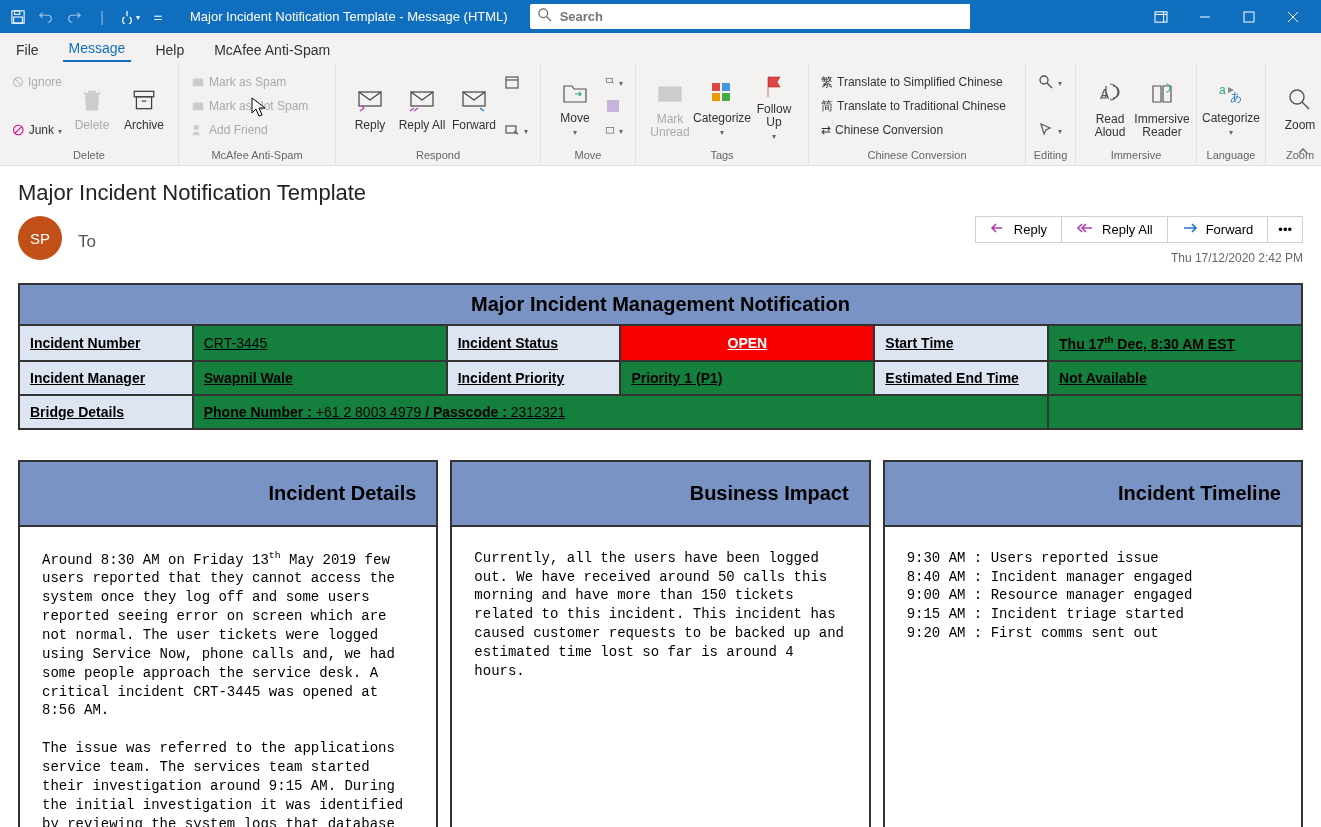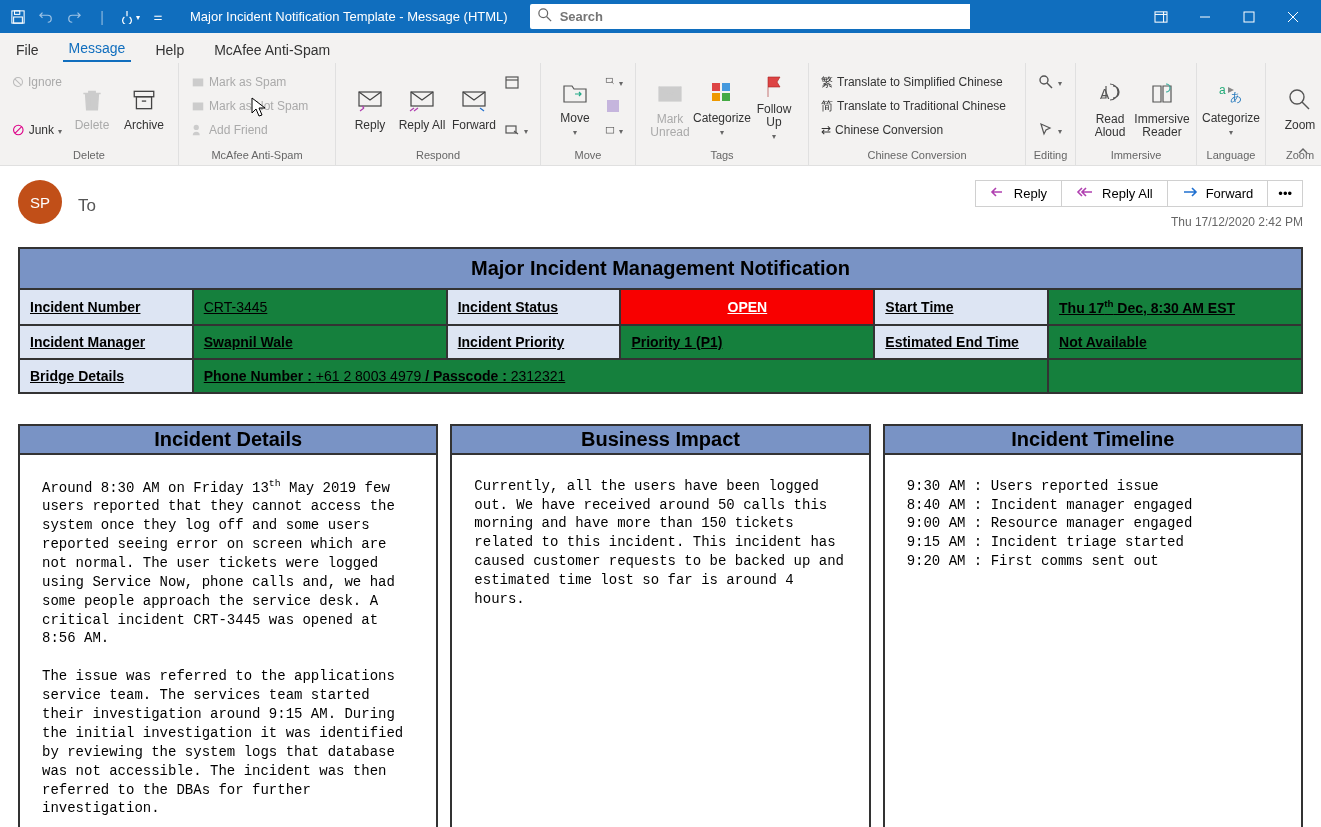--- a/index.html
+++ b/index.html
@@ -54,21 +54,21 @@
 .email-body { margin-top: 18px; }
 .tbl1 { width: 100%; border-collapse: collapse; }
 .tbl1 th.mainhdr { background: #7993c5; color: #000; font-size: 20px; font-weight: bold; padding: 8px; border: 2px solid #333; }
 .tbl1 td { border: 2px solid #333; padding: 8px 10px; font-size: 14px; text-decoration: underline; }
 .tbl1 td.label { background: #dde5f3; font-weight: bold; width: 13%; }
 .tbl1 td.val { background: #15803d; width: 19%; }
 .tbl1 td.open { background: #f80000; color: #fff; font-weight: bold; text-align: center; }
 
 .tbl2wrap { display: flex; gap: 12px; margin-top: 30px; }
 .tbl2col { flex: 1; border: 2px solid #333; }
-.tbl2col .colhdr { background: #7993c5; font-size: 20px; font-weight: bold; text-align: center; padding: 2px; border-bottom: 2px solid #333; }
+.tbl2col .colhdr { background: #7993c5; font-size: 20px; font-weight: bold; text-align: right; padding: 20px; border-bottom: 2px solid #333; }
 .tbl2col .colbody { padding: 22px; font-size: 14px; line-height: 1.35; min-height: 260px; font-family: Liberation Mono, monospace; }
 .ps-line { text-align: center; font-size: 14px; margin-top: 24px; }
 
 sup { font-size: 0.7em; }
 
 
 .cursor-overlay { position: absolute; left: 251px; top: 97px; pointer-events: none; z-index: 9999; }
 </style>
 </head>
 <body>
@@ -432,20 +432,21 @@
   </div>
 
   <div class="collapse-btn">
       <svg width="12" height="12" viewBox="0 0 12 12" fill="none" stroke="#666" stroke-width="1.4">
         <path d="M2 8 l4-4 l4 4"></path>
       </svg>
     </div>
 </div>
 
 <div class="msg-area">
+  <div class="msg-subject">Major Incident Notification Template</div>
   <div class="msg-header-row">
     <div class="avatar">SP</div>
     <div class="to-row">
       <span>To</span>
     </div>
     <div style="display:flex;flex-direction:column;align-items:flex-end;">
       <div class="action-bar">
         <div class="action-btn">
             <span class="aicon"><svg width="16" height="12" viewBox="0 0 16 12" fill="none" stroke="#b040b0" stroke-width="1.6">
                 <path d="M6 2 L2 6 L6 10 M2 6 h10"></path>

